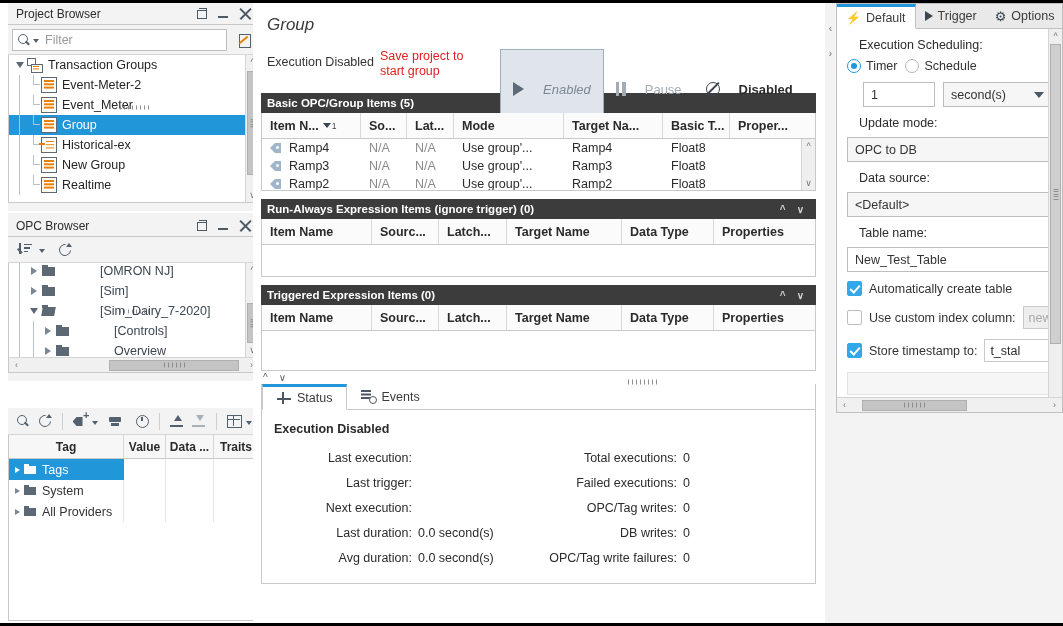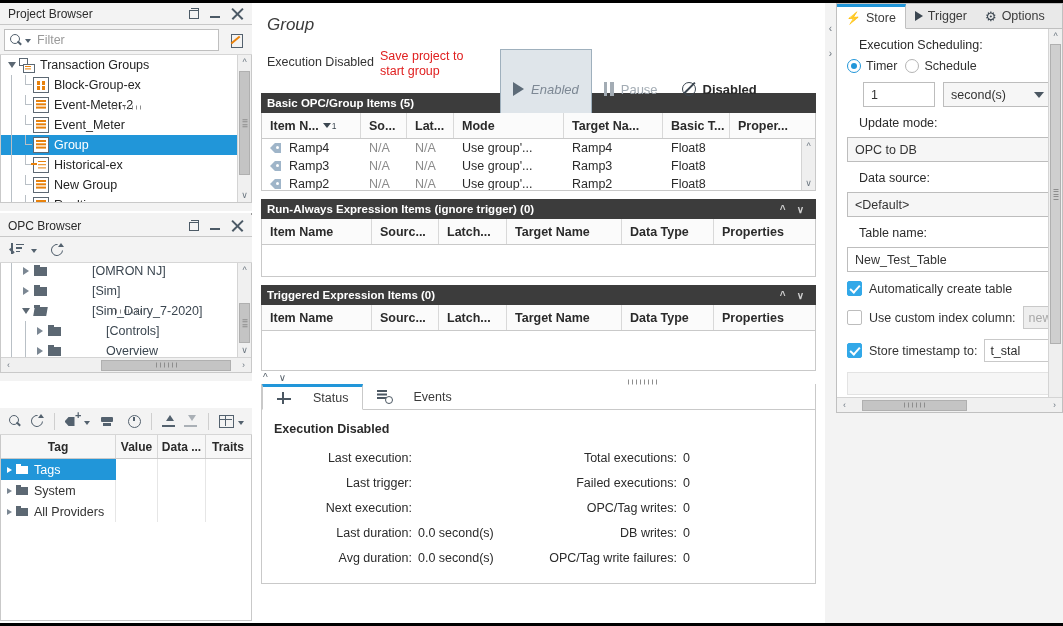--- a/index.html
+++ b/index.html
@@ -39,21 +39,21 @@
   }
   .ic-close:before,.ic-close:after{
     content:""; position:absolute; left:-1px; top:6px; width:15px; height:1.6px;
     background:#4c5a66;
   }
   .ic-close:before{ transform:rotate(45deg); }
   .ic-close:after{ transform:rotate(-45deg); }
 
   
   .leftcol{
-    position:absolute; left:0; top:0; width:252px; height:620px;
+    position:absolute; left:8px; top:0; width:252px; height:620px;
     background:#f3f3f3; border-right:1px solid #999;
   }
   .lp{ position:absolute; left:0; width:252px; background:#fff; }
 
   
   #projectBrowser{ top:0; height:210px; }
   .filterbar{
     height:30px; background:#f3f3f3; display:flex; align-items:center;
     padding:0 4px; border-bottom:1px solid #d6d6d6;
   }
@@ -273,21 +273,21 @@
   .center{
     position:absolute; left:253px; top:0; width:571px; height:620px; background:#fff;
   }
   .grp-head{ padding:12px 0 0 14px; height:90px; position:relative; }
   .grp-title{ font-style:italic; font-size:17px; color:#3b3b3b; }
   .grp-row{ display:flex; align-items:flex-start; margin-top:14px; }
   .exec-disabled{ font-size:12.5px; color:#333; padding-top:6px; }
   .save-warn{ color:#e02020; font-size:12.5px; width:110px; line-height:15px; margin-left:6px; }
   .statebtns{ display:flex; align-items:flex-start; margin-left:10px; }
   .sbtn{
-    display:flex; align-items:center; gap:7px; padding:0 12px; height:80px; cursor:pointer;
+    display:flex; align-items:center; gap:19px; padding:0 12px; height:80px; cursor:pointer;
     font-size:13px; color:#7d8894; font-style:italic;
   }
   .sbtn.active{ background:#dfe5ea; border:1px solid #9fb0bd; font-weight:normal; }
   .sbtn.plain{ color:#2b2b2b; font-style:normal; font-weight:bold; }
   .sbtn.dim{ color:#a3acb4; font-style:normal; }
   .play{ width:0;height:0;border-top:7px solid transparent;border-bottom:7px solid transparent;border-left:11px solid #5d6b78; }
   .nosign{ width:14px;height:14px;border:1.8px solid #3b4650;border-radius:50%;position:relative; }
   .nosign:after{ content:""; position:absolute; left:-1px; top:4.2px; width:15px;height:1.8px;background:#3b4650;transform:rotate(-45deg); }
   .pausei{ display:flex; gap:3px; }
   .pausei i{ width:3.5px;height:14px;background:#a3acb4; display:block; }
@@ -316,21 +316,21 @@
     content:""; position:absolute; left:6px; top:5.3px; width:3px;height:3px;background:#fff;border-radius:50%;
   }
   .sortmark{ display:flex; align-items:center; gap:1px; margin-left:4px; }
   .sortmark .tri{ width:0;height:0;border-left:4px solid transparent;border-right:4px solid transparent;border-top:5px solid #3b4650; }
   .sortmark .num{ font-size:8.5px; color:#3b4650; font-weight:normal; }
   .splitter-h{ height:13px; display:flex; align-items:center; justify-content:center; position:relative; }
   .sp-arrows{ position:absolute; left:10px; display:flex; gap:11px; color:#57626c; font-size:10px; }
 
   .tabstrip{ display:flex; height:26px; border-bottom:1px solid #c9c9c9; background:#fff; }
   .tab{
-    display:flex; align-items:center; gap:22px; padding:0 14px; font-size:12.5px; color:#3b3b3b; cursor:pointer;
+    display:flex; align-items:center; gap:6px; padding:0 14px; font-size:12.5px; color:#3b3b3b; cursor:pointer;
     position:relative;
   }
   .tab.active{ border-top:3px solid #2196d9; border-left:1px solid #c9c9c9; border-right:1px solid #c9c9c9;
                border-bottom:1px solid #fff; margin-bottom:-1px; background:#fff; }
   .ic-wave{ width:14px;height:12px;position:relative; }
   .ic-wave:before{
     content:""; position:absolute; left:0; top:6px; width:14px;height:1.5px;background:#4b5762;
   }
   .ic-wave:after{
     content:""; position:absolute; left:5px; top:0px; width:1.6px;height:12px;background:#4b5762;
@@ -420,26 +420,20 @@
                 <span class="tri-d"></span>
               </span>
               <span class="ic16 ic-tg">
                 <span class="tg-orange"></span>
               </span>
               <span>Transaction Groups</span>
             </div>
             <div class="trow">
               <span class="vline"></span>
               <span class="elbow"></span>
-              <span class="ic16 ic-block"></span>
-              <span>Block-Group-ex</span>
-            </div>
-            <div class="trow">
-              <span class="vline"></span>
-              <span class="elbow"></span>
               <span class="ic16 ic-doc"></span>
               <span>Event-Meter-2</span>
             </div>
             <div class="trow">
               <span class="vline"></span>
               <span class="elbow"></span>
               <span class="ic16 ic-doc"></span>
               <span>Event_Meter</span>
             </div>
             <div class="trow sel">
@@ -894,21 +888,21 @@
   <div class="rightcol">
     <div class="rsplit">
       <span>‹</span>
       <span>›</span>
     </div>
 
     <div class="rpanel">
       <div class="rtabs">
         <div class="rtab active">
           <span class="bolt">⚡</span>
-          <span>Store</span>
+          <span>Default</span>
         </div>
         <div class="rtab">
           <span class="ic-trigger"></span>
           <span>Trigger</span>
         </div>
         <div class="rtab">
           <span style="font-size:13px;color:#3b4650;">⚙</span>
           <span>Options</span>
         </div>
       </div>

